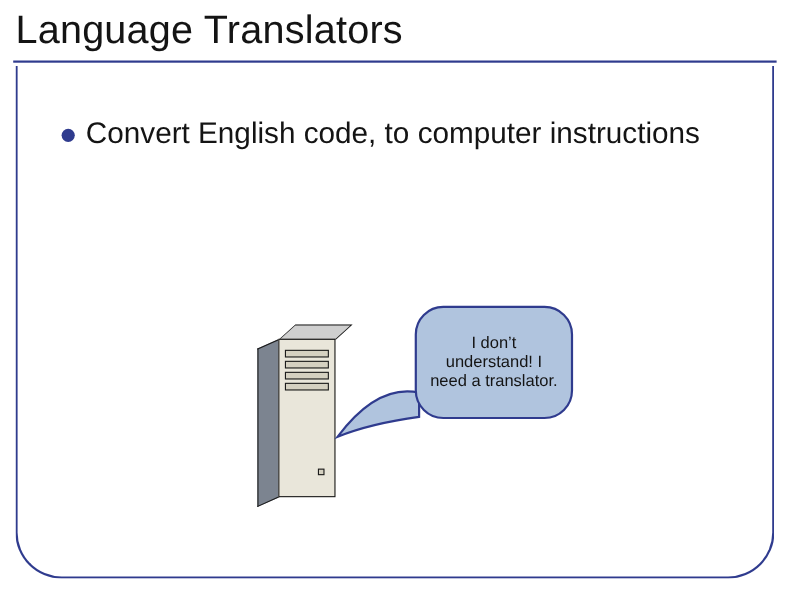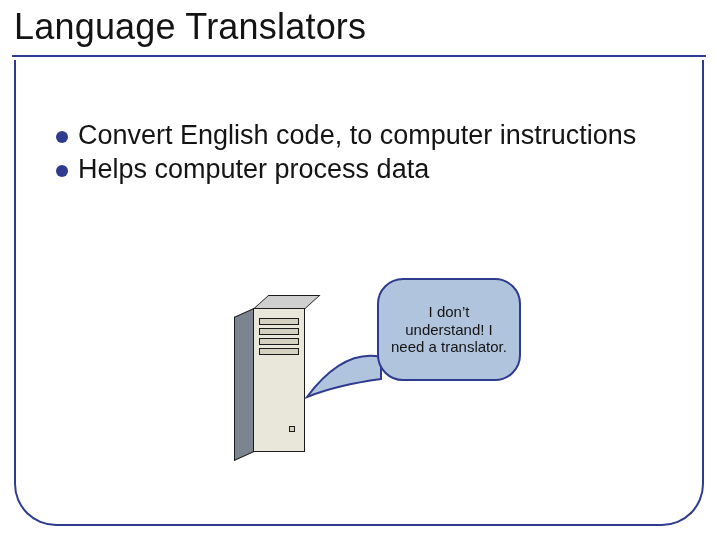--- a/index.html
+++ b/index.html
@@ -29,21 +29,20 @@
     border:2px solid #2f3b8e;
     border-top:none;
     border-radius:0 0 42px 42px;
     box-sizing:border-box;
   }
   .bullets{
     position:absolute;
     left:56px;top:106px;right:60px;
     font-size:27px;
     line-height:1.18;
-    margin-top:14px;
   }
   .item{margin:0 0 2px 0}
   .dot{
     display:inline-block;
     width:12px;height:12px;border-radius:50%;
     background:#2f3b8e;
     margin-right:10px;
     vertical-align:1px;
   }
   
@@ -105,23 +104,20 @@
 <body>
 
 <div class="title">Language Translators</div>
 <div class="hr"></div>
 <div class="frame"></div>
 
 <div class="bullets">
   <div class="item">
     <span class="dot"></span><span>Convert English code, to computer instructions</span>
   </div>
-  <div class="item">
-    <span class="dot"></span><span>Helps computer process data</span>
-  </div>
 </div>
 
 <div class="tower">
   <div class="side"></div>
   <div class="top"></div>
   <div class="front"></div>
   <div class="bay b1"></div>
   <div class="bay b2"></div>
   <div class="bay b3"></div>
   <div class="bay b4"></div>

